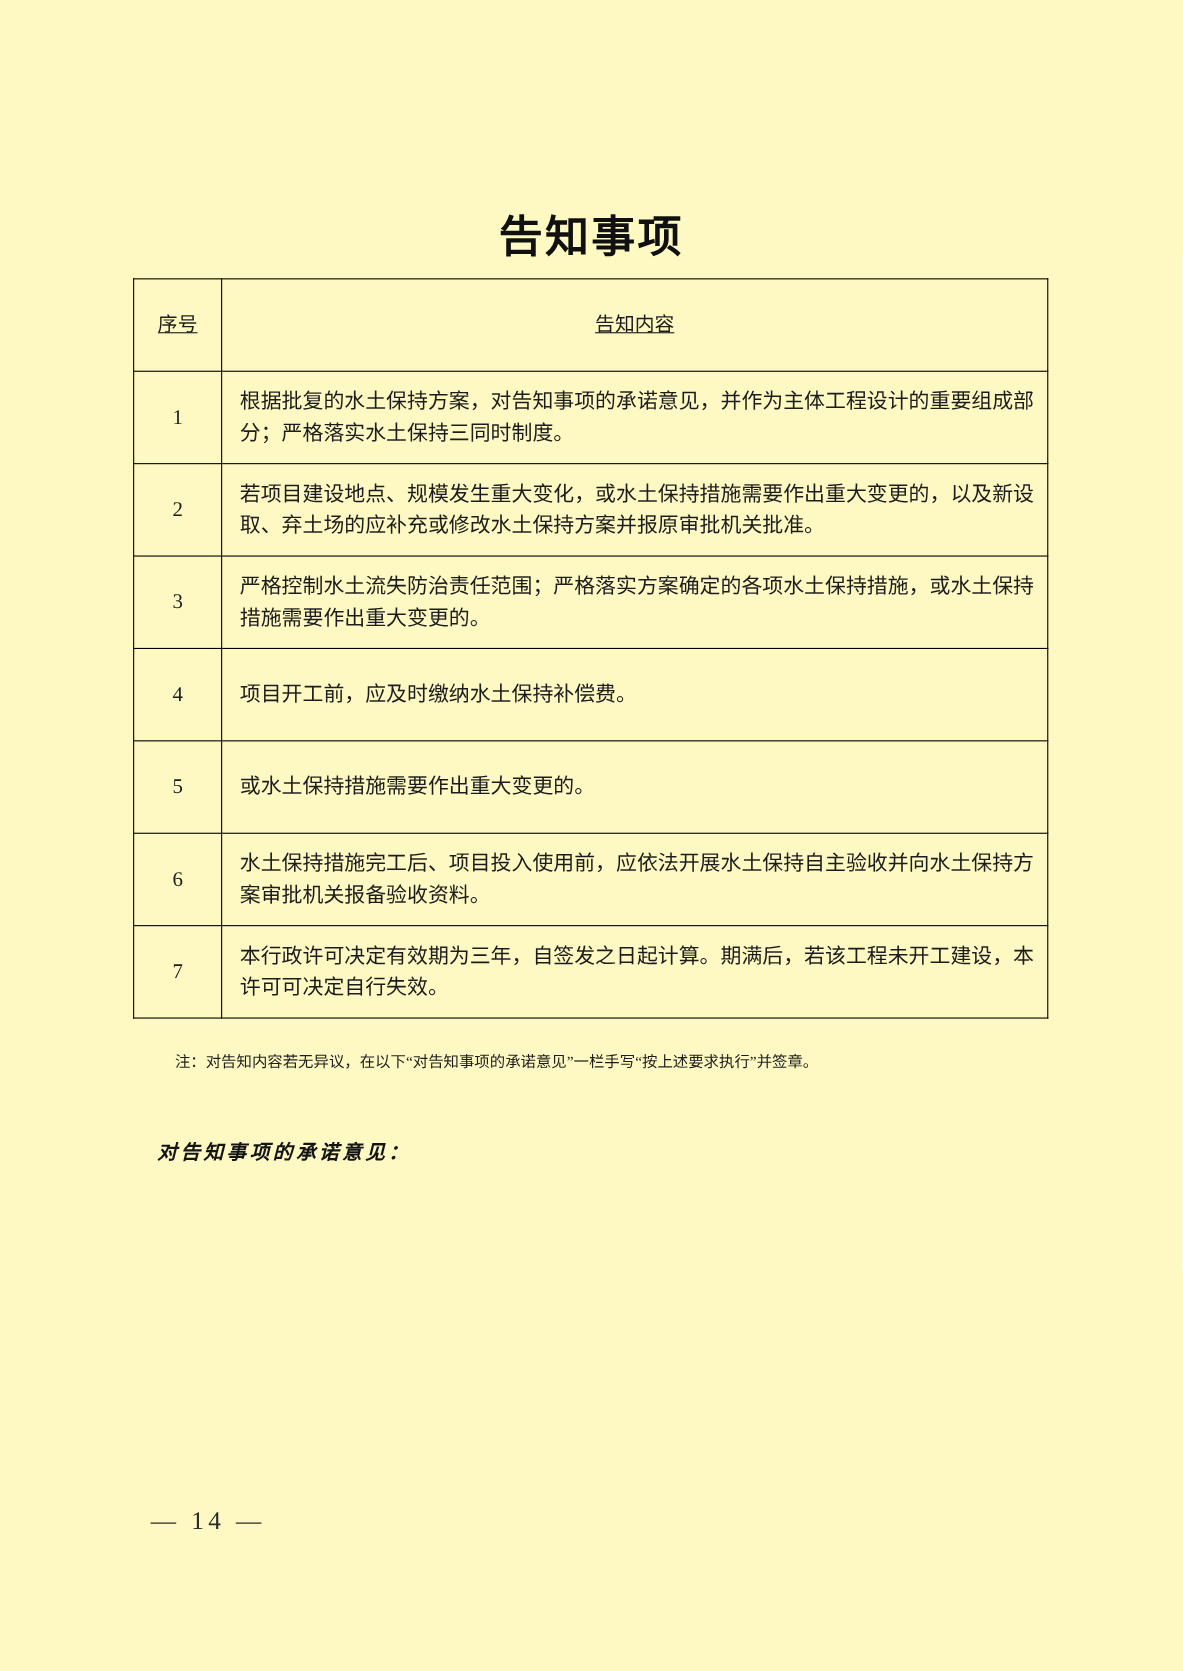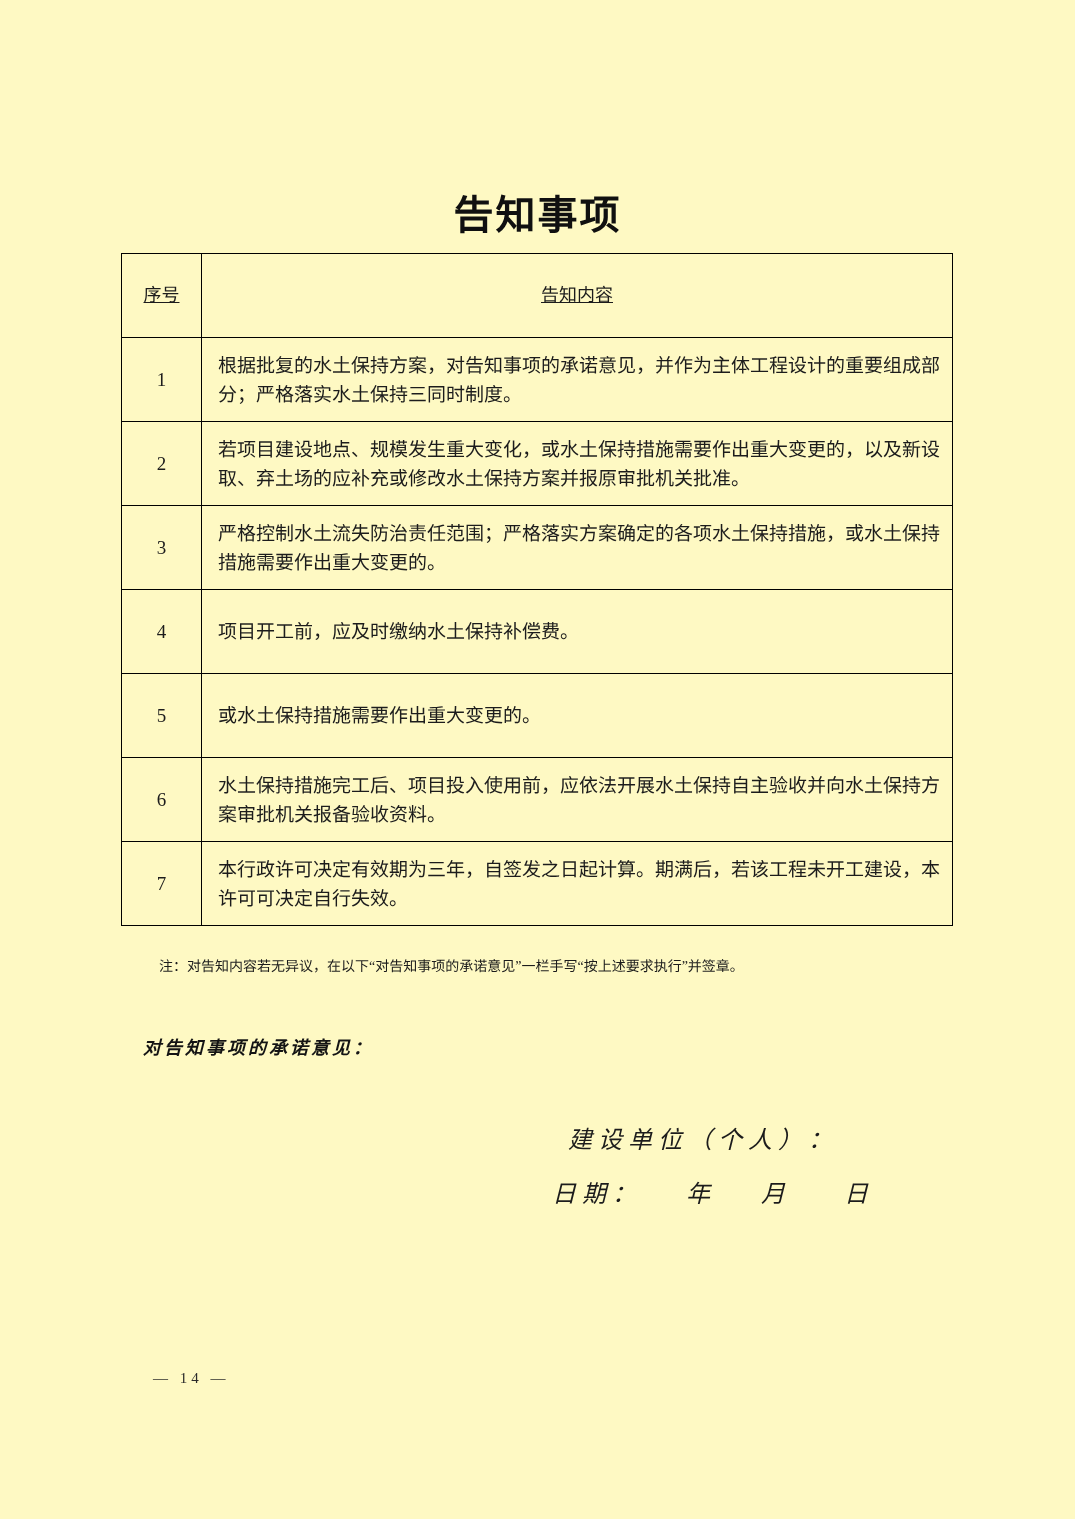--- a/index.html
+++ b/index.html
@@ -99,22 +99,22 @@
     color: #1c1c1c;
     white-space: nowrap;
   }
   .date-line .date-label { letter-spacing: 6px; }
   .date-line .gap-year  { margin-left: 44px; }
   .date-line .gap-month { margin-left: 51px; }
   .date-line .gap-day   { margin-left: 59px; }
   .page-number {
     position: absolute;
     top: 1370px;
-    left: 153px;
-    font-size: 15px;
+    left: 137px;
+    font-size: 23px;
     letter-spacing: 4px;
     color: #2a2a2a;
   }
 </style>
 </head>
 <body>
 
 <div class="page">
 
   <h1 class="doc-title">告知事项</h1>
@@ -153,21 +153,17 @@
         <td class="col-index">7</td>
         <td class="col-content">本行政许可决定有效期为三年，自签发之日起计算。期满后，若该工程未开工建设，本许可可决定自行失效。</td>
       </tr>
     </tbody>
   </table>
 
   <p class="note-line">注：对告知内容若无异议，在以下“对告知事项的承诺意见”一栏手写“按上述要求执行”并签章。</p>
 
   <h2 class="commitment-heading">对告知事项的承诺意见：</h2>
 
-  <div class="signer-line">建设单位（个人）：</div>
 
-  <div class="date-line">
-    <span class="date-label">日期：</span><span class="gap-year">年</span><span class="gap-month">月</span><span class="gap-day">日</span>
-  </div>
 
   <div class="page-number">— 14 —</div>
 
 </div>
 
 </body></html>

